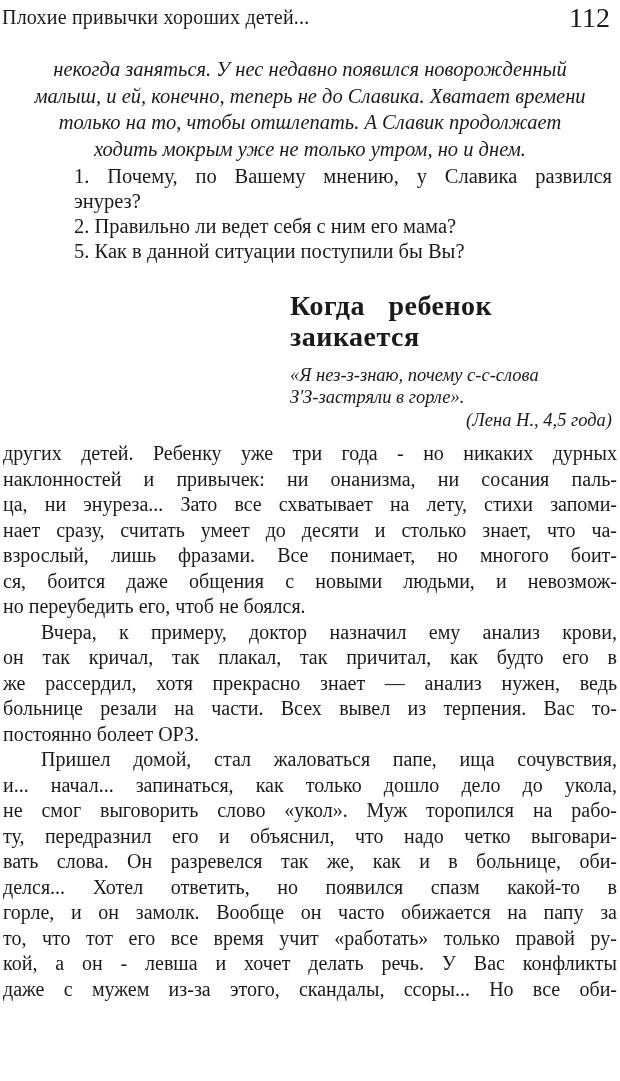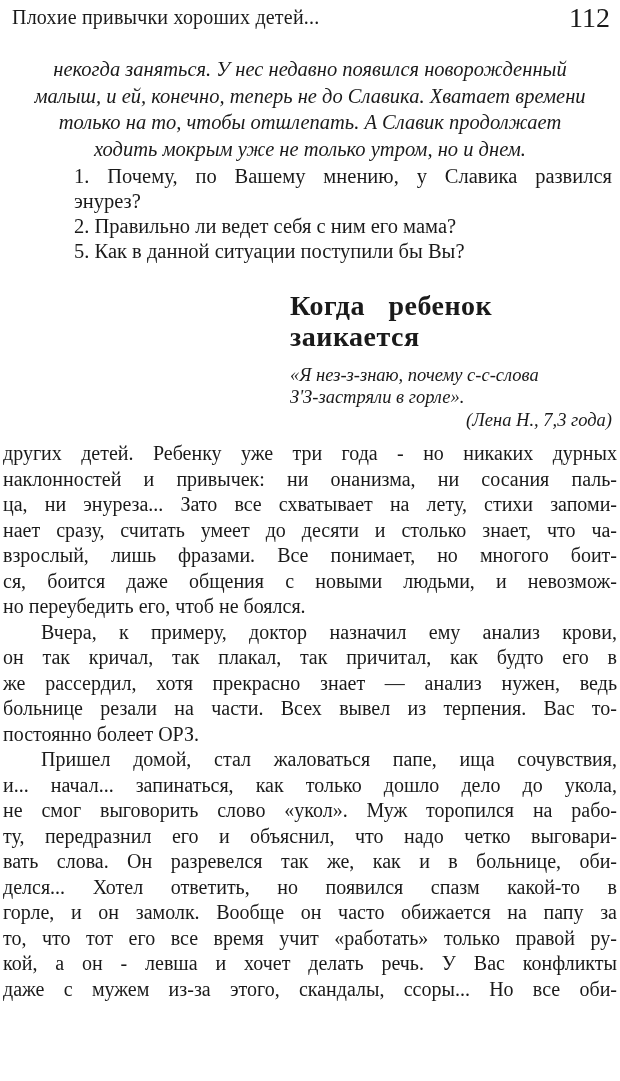--- a/index.html
+++ b/index.html
@@ -5,21 +5,21 @@
   * { box-sizing: border-box; }
   html, body { margin: 0; padding: 0; background: #ffffff; }
   .page {
     width: 620px; height: 1081px;
     background: #ffffff; color: #1a1a1a;
     font-family: "Liberation Serif", serif;
     overflow: hidden; position: relative;
   }
   .header {
     display: flex; justify-content: space-between; align-items: flex-start;
-    padding: 6px 10px 0 12px;
+    padding: 6px 10px 0 2px;
   }
   .running-title { font-size: 20px; letter-spacing: 0.2px; }
   .page-number { font-size: 28px; line-height: 1; margin-top: -2px; }
 
   .quote {
     margin-top: 24px; padding: 0 8px;
     font-style: italic; font-size: 20.5px; line-height: 26.5px;
   }
   .quote .line { text-align: center; }
 
@@ -71,21 +71,21 @@
   <div class="section-head">
     <h1 class="title">
         <div class="line">Когда ребенок</div>
         <div class="line">заикается</div>
       </h1>
     <div class="epigraph">
       <div>
           <div class="line">«Я нез-з-знаю, почему с-с-слова</div>
           <div class="line">З'З-застряли в горле».</div>
         </div>
-      <div class="attribution">(Лена Н., 7,3 года)</div>
+      <div class="attribution">(Лена Н., 4,5 года)</div>
     </div>
   </div>
 
   <div class="body-text">
     <div class="para">
         <div class="line j">других детей. Ребенку уже три года - но никаких дурных</div>
         <div class="line j">наклонностей и привычек: ни онанизма, ни сосания паль-</div>
         <div class="line j">ца, ни энуреза... Зато все схватывает на лету, стихи запоми-</div>
         <div class="line j">нает сразу, считать умеет до десяти и столько знает, что ча-</div>
         <div class="line j">взрослый, лишь фразами. Все понимает, но многого боит-</div>

